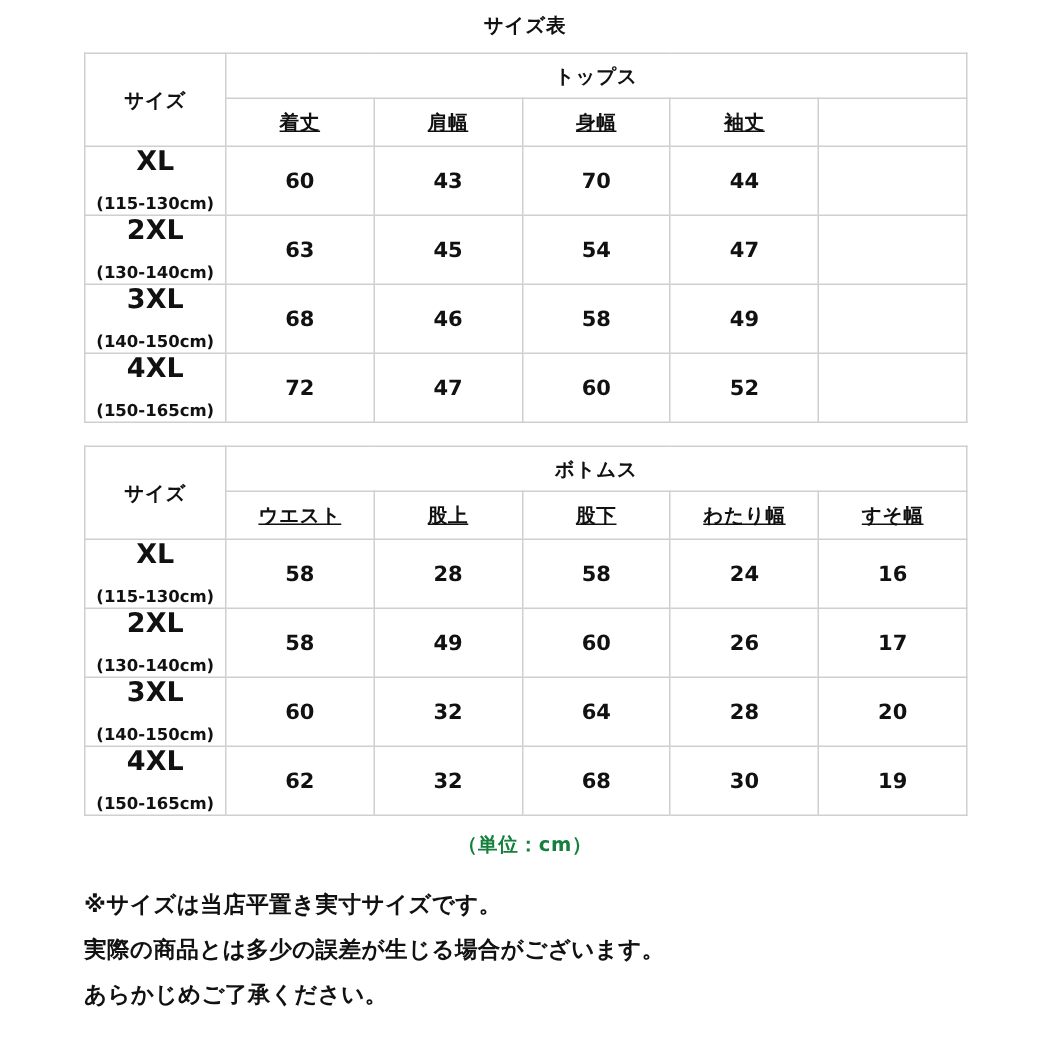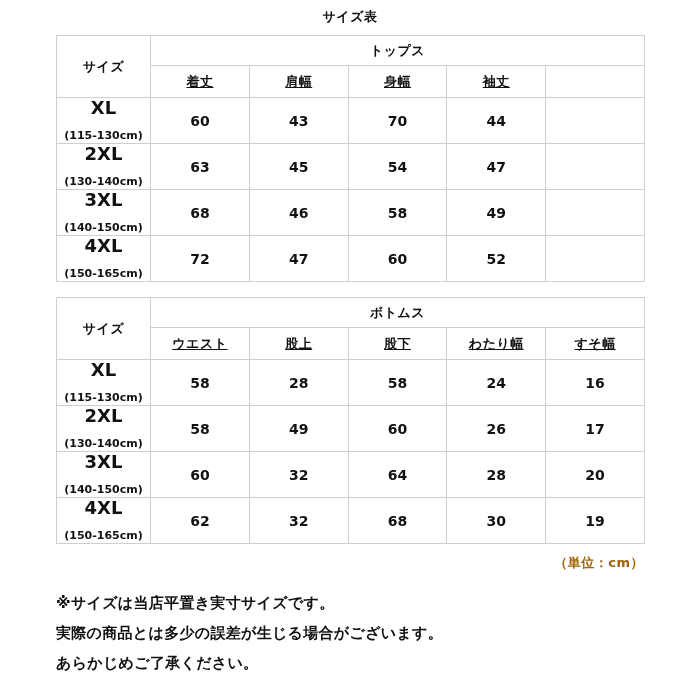--- a/index.html
+++ b/index.html
@@ -91,24 +91,24 @@
   .size-range {
     display: block;
     font-size: 11px;
     font-weight: bold;
     margin-top: 11px;
   }
 
   .unit-note {
     width: 588px;
     margin: 0 auto;
-    text-align: right;
-    font-size: 13px;
-    font-weight: bold;
-    color: #a16207;
+    text-align: center;
+    font-size: 13px;
+    font-weight: bold;
+    color: #15803d;
     padding-top: 10px;
     letter-spacing: 0.5px;
   }
 
   .notes {
     width: 588px;
     margin: 0 auto;
     padding-top: 16px;
   }
   .note-line {

